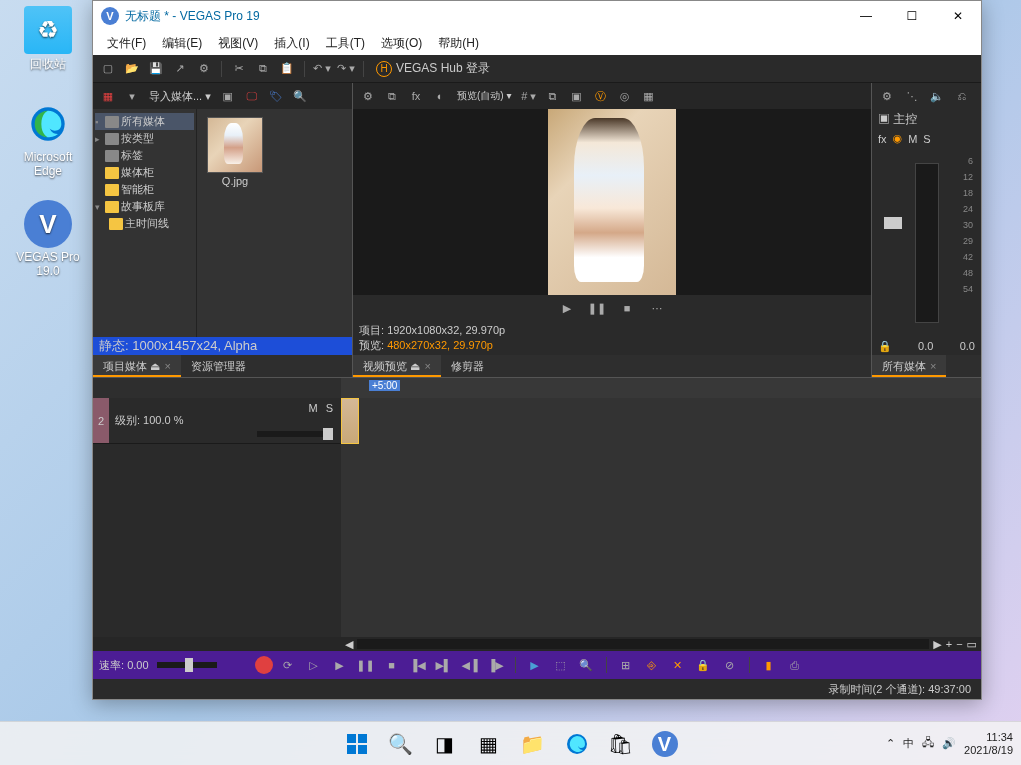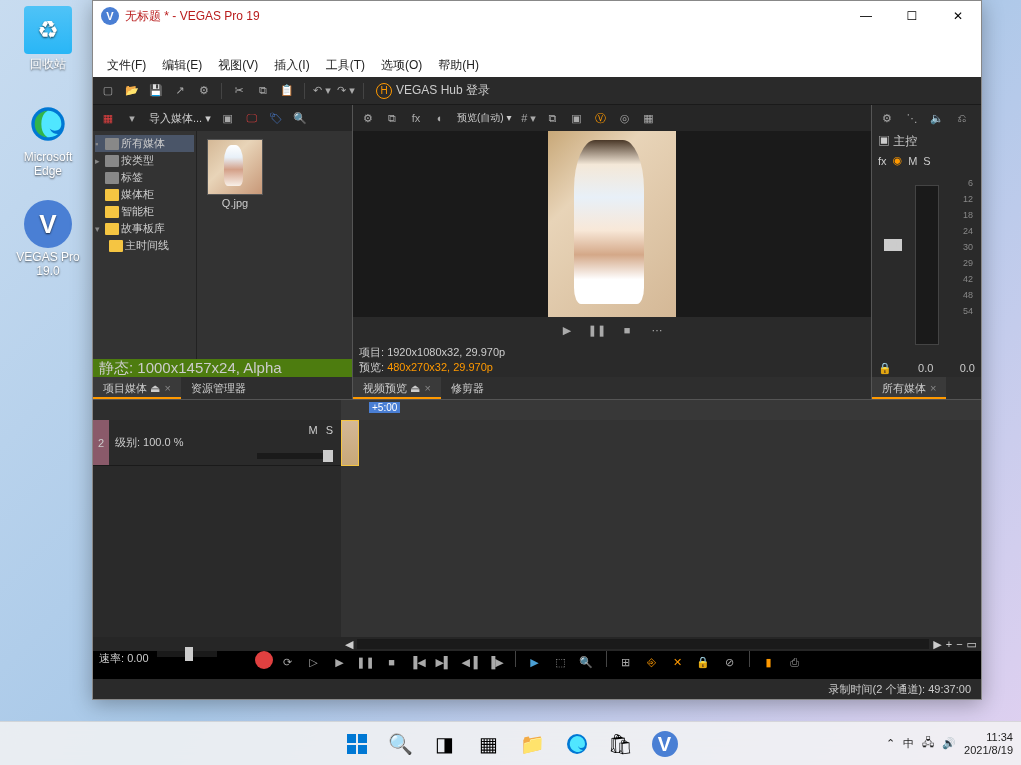--- a/index.html
+++ b/index.html
@@ -6,23 +6,23 @@
 body { width:1021px; height:765px; background:linear-gradient(135deg,#c8dcf0 0%,#a8c8e8 50%,#e0d0f0 100%); overflow:hidden; position:relative; }
 .desktop-icon { position:absolute; width:76px; text-align:center; color:#fff; font-size:12px; text-shadow:0 1px 2px rgba(0,0,0,.7); cursor:pointer; }
 .desktop-icon .ico { width:48px; height:48px; margin:0 auto 2px; display:flex; align-items:center; justify-content:center; }
 .recycle-bin .ico { background:linear-gradient(#4fc3f7,#29b6f6); border-radius:4px; position:relative; }
 .recycle-bin .ico::after { content:"♻"; color:#fff; font-size:24px; }
 .edge-icon .ico svg { width:40px; height:40px; }
 .vegas-icon .ico { background:#4a7fd4; border-radius:50%; color:#fff; font-size:26px; font-weight:bold; line-height:48px; }
 .window { position:absolute; left:92px; top:0; width:890px; height:700px; background:#fff; border:1px solid #888; box-shadow:0 4px 20px rgba(0,0,0,.3); display:flex; flex-direction:column; }
 .titlebar { height:30px; background:#fff; display:flex; align-items:center; padding-left:8px; }
 .titlebar .app-ico { width:18px; height:18px; background:#4a7fd4; border-radius:50%; color:#fff; font-size:11px; font-weight:bold; display:flex; align-items:center; justify-content:center; margin-right:6px; }
-.titlebar .title { font-size:12px; color:#b91c1c; flex:1; }
+.titlebar .title { font-size:12px; color:#0369a1; flex:1; }
 .win-btn { width:46px; height:30px; display:flex; align-items:center; justify-content:center; font-size:12px; cursor:pointer; }
-.menubar { height:24px; background:#fff; display:flex; padding-left:6px; font-size:12px; color:#222;margin-top:22px; }
+.menubar { height:24px; background:#fff; display:flex; padding-left:6px; font-size:12px; color:#222; }
 .menubar div { padding:0 8px; line-height:24px; cursor:pointer; }
 .app-body { flex:1; background:#2a2a2a; display:flex; flex-direction:column; color:#ccc; font-size:11px; overflow:hidden; }
 .toolbar-top { height:28px; background:#2a2a2a; border-bottom:1px solid #1a1a1a; display:flex; align-items:center; padding:0 4px; gap:2px; }
 .tbtn { width:22px; height:22px; display:flex; align-items:center; justify-content:center; cursor:pointer; color:#aaa; border-radius:2px; }
 .sep { width:1px; height:16px; background:#444; margin:0 4px; }
 .hub-login { display:flex; align-items:center; gap:4px; padding:0 6px; font-size:12px; }
 .hub-login .badge { width:16px; height:16px; border:1px solid #f90; border-radius:50%; color:#f90; font-size:10px; display:flex; align-items:center; justify-content:center; }
 .mid-row { flex:0 0 290px; display:flex; border-bottom:1px solid #555; }
 .media-panel { width:260px; display:flex; flex-direction:column; border-right:1px solid #555; }
 .media-tb { height:26px; background:#262626; display:flex; align-items:center; padding:0 4px; gap:2px; }
@@ -32,21 +32,21 @@
 .tree-item { display:flex; align-items:center; padding:1px 0; cursor:pointer; white-space:nowrap; }
 .tree-item .exp { width:10px; font-size:9px; color:#888; }
 .tree-item .fico { width:14px; height:12px; margin-right:2px; display:inline-block; }
 .folder-y { background:#f5c542; border-radius:1px; }
 .folder-g { background:#888; border-radius:1px; }
 .tree-item.sel { background:#4a5568; }
 .thumb-area { flex:1; padding:8px; background:#333; position:relative; }
 .thumb { width:60px; text-align:center; cursor:pointer; }
 .thumb .img { width:56px; height:56px; background:linear-gradient(135deg,#d4b896 0%,#e8d4b8 40%,#c89878 100%); border:1px solid #555; margin:0 auto 2px; position:relative; overflow:hidden; }
 .thumb .img::after { content:""; position:absolute; left:30%; top:10%; width:35%; height:75%; background:linear-gradient(#fff 0%,#e8f0f8 30%,#d4a088 60%,#f8f0e8 100%); border-radius:40% 40% 20% 20%; }
-.status-row { height:18px; background:#4d7c0f; padding:0 6px; font-size:15px; overflow:hidden; white-space:nowrap; }
+.status-row { height:18px; background:#1d4ed8; padding:0 6px; font-size:13px; overflow:hidden; white-space:nowrap; }
 .tabs-row { height:22px; background:#2e2e2e; display:flex;text-align:center; }
 .tab { padding:0 10px; line-height:22px; font-size:11px; cursor:pointer; }
 .tab.active { background:#3a3a3a; border-bottom:2px solid #f90; }
 .tab .x { margin-left:4px; color:#888; }
 .preview-panel { flex:1; display:flex; flex-direction:column; }
 .preview-tb { height:26px; display:flex; align-items:center; padding:0 4px; gap:2px; background:#262626; }
 .preview-tb .mode { font-size:10px; padding:0 4px; }
 .preview-area { flex:1; background:#1a1a1a; display:flex; align-items:center; justify-content:center; position:relative; }
 .preview-img { width:128px; height:186px; background:linear-gradient(135deg,#c8a878 0%,#e8d4b8 30%,#d4b896 100%); position:relative; overflow:hidden; }
 .preview-img::before { content:""; position:absolute; left:20%; top:5%; width:55%; height:88%; background:linear-gradient(#4a3828 0%,#f4e8d8 15%,#e8f0f8 35%,#f8e8d8 55%,#d4a888 70%,#fff 85%); border-radius:30% 30% 10% 10%; }
@@ -77,21 +77,21 @@
 .tracks { flex:1; display:flex; overflow:hidden; }
 .track-headers { width:248px; background:#2a2a2a; }
 .track-h { height:46px; border-bottom:1px solid #1a1a1a; display:flex; align-items:center; padding:0 6px; gap:6px; position:relative; }
 .track-num { width:16px; background:#8a5a6a; height:100%; display:flex; align-items:center; justify-content:center; font-size:11px; margin:-0 0 0 -6px; padding:0 3px;}
 .track-label { font-size:11px; }
 .ms { position:absolute; right:8px; top:4px; font-size:11px; display:flex; gap:8px; }
 .slider { position:absolute; right:8px; bottom:6px; width:76px; height:6px; background:#1a1a1a; }
 .slider::after { content:""; position:absolute; right:0; top:-3px; width:10px; height:12px; background:#ccc; }
 .track-lanes { flex:1; position:relative; background:#333; }
 .clip { position:absolute; left:0; top:0; width:18px; height:46px; background:linear-gradient(#d4b896,#c8a878); border:1px solid #f5c542; }
-.tl-bottom { height:28px; background:#000000; display:flex; align-items:flex-start; padding:0 6px; gap:4px; }
+.tl-bottom { height:28px; background:#4c1d95; display:flex; align-items:center; padding:0 6px; gap:4px; }
 .rate { font-size:11px; margin-right:4px; }
 .rec-btn { width:18px; height:18px; border-radius:50%; background:#e04040; cursor:pointer; }
 .statusbar { height:20px; background:#2a2a2a; text-align:right; padding:0 10px; font-size:11px; line-height:20px; }
 .taskbar { position:absolute; bottom:0; left:0; right:0; height:44px; background:rgba(243,243,243,.85); backdrop-filter:blur(20px); display:flex; align-items:center; justify-content:center; gap:4px; border-top:1px solid rgba(0,0,0,.1); }
 .tb-icon { width:40px; height:40px; display:flex; align-items:center; justify-content:center; cursor:pointer; border-radius:4px; font-size:20px; }
 .tb-right { position:absolute; right:8px; display:flex; align-items:center; gap:8px; font-size:11px; color:#222; }
 .tb-right .time { text-align:right; line-height:13px; }
 svg { display:block; }
 </style>
 </head>

